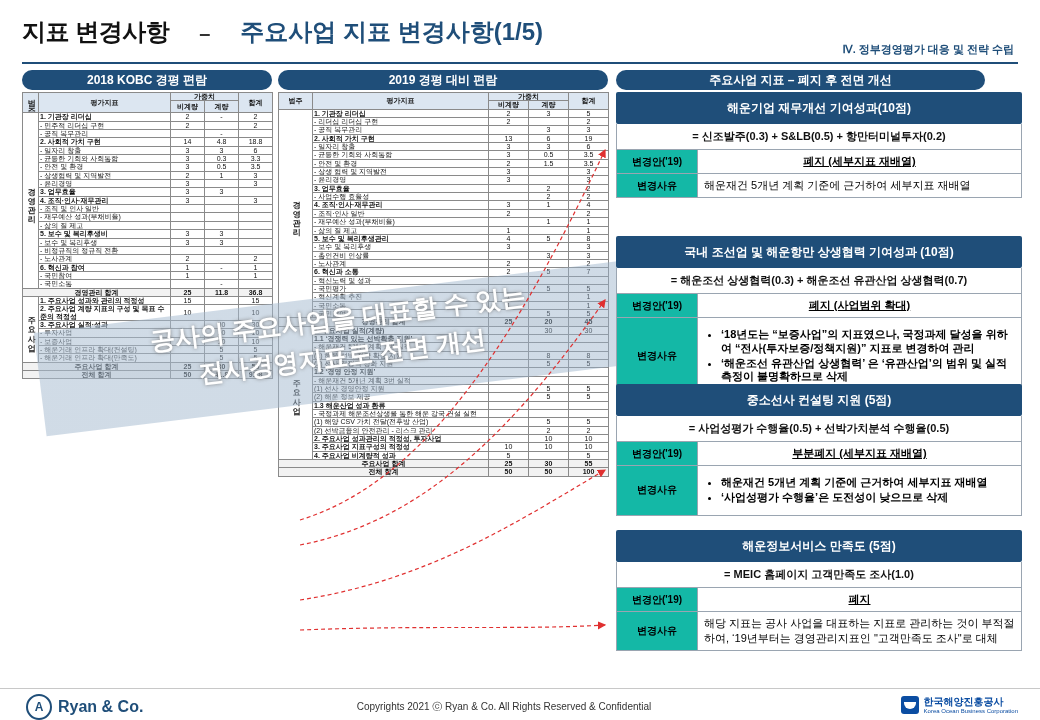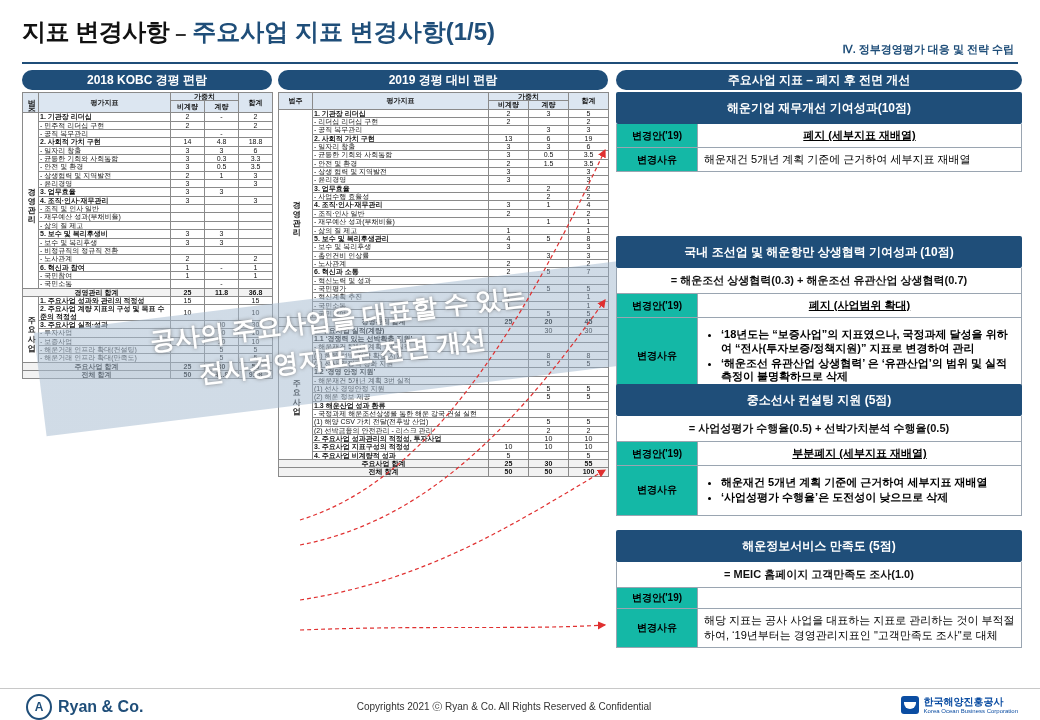--- a/index.html
+++ b/index.html
@@ -7,21 +7,21 @@
     width:1040px;height:720px;
     font-family:"Liberation Sans", sans-serif;
     background:#ffffff;
     position:relative;
     overflow:hidden;
     color:#000;
   }
   .slide{position:absolute;left:0;top:0;width:1040px;height:720px;background:#fff;}
 
   
-  .title-bar{position:absolute;left:22px;top:16px;display:flex;align-items:baseline;}
+  .title-bar{position:absolute;left:22px;top:16px;display:flex;align-items:baseline;gap:24px;}
   .title-main{font-size:24px;font-weight:bold;color:#111;letter-spacing:-0.5px;}
   .title-dash{font-size:20px;font-weight:bold;color:#333;margin:0 6px;}
   .title-sub{font-size:24px;font-weight:bold;color:#1F4E79;}
   .header-right{position:absolute;right:26px;top:42px;font-size:11px;font-weight:bold;color:#1F4E79;}
   .header-rule{position:absolute;left:22px;top:62px;width:996px;height:2px;background:#1F4E79;}
 
   
   .band{position:absolute;height:20px;background:#1F4E79;color:#fff;font-size:12px;font-weight:bold;
         display:flex;align-items:center;justify-content:center;border-radius:10px;}
 
@@ -88,21 +88,21 @@
   <div class="title-bar">
     <span class="title-main">지표 변경사항</span>
     <span class="title-dash">–</span>
     <span class="title-sub">주요사업 지표 변경사항(1/5)</span>
   </div>
   <div class="header-right">Ⅳ. 정부경영평가 대응 및 전략 수립</div>
   <div class="header-rule"></div>
 
   <div class="band" style="left:22px;top:70px;width:250px;">2018 KOBC 경평 편람</div>
   <div class="band" style="left:278px;top:70px;width:330px;">2019 경평 대비 편람</div>
-  <div class="band" style="left:616px;top:70px;width:406px;">주요사업 지표 – 폐지 후 전면 개선</div>
+  <div class="band" style="left:616px;top:70px;width:369px;">주요사업 지표 – 폐지 후 전면 개선</div>
 
   <div id="panel-2018">
     <table class="grid" style="width:250px;">
       <colgroup>
         <col style="width:16px">
           <col style="width:132px">
           <col style="width:34px">
         <col style="width:34px">
           <col style="width:34px">
       </colgroup>
@@ -607,20 +607,21 @@
 
   <div class="wm-band"></div>
   <div class="wm">
     <div>공사의 주요사업을 대표할 수 있는</div>
     <div>전사경영지표로 전면 개선</div>
   </div>
 
   <div id="cards-host">
       <div class="card" style="left: 616px; top: 92px;">
         <div class="card-title">해운기업 재무개선 기여성과(10점)</div>
+        <div class="card-eq">=  신조발주(0.3)  +  S&amp;LB(0.5)  +  항만터미널투자(0.2)</div>
         <div class="card-row">
           <div class="lab">변경안('19)</div>
           <div class="val center">폐지 (세부지표 재배열)</div>
         </div>
         <div class="card-row">
           <div class="lab">변경사유</div>
           <div class="val">해운재건 5개년 계획 기준에 근거하여 세부지표 재배열</div>
         </div>
       </div>
       <div class="card" style="left: 616px; top: 236px;">
@@ -655,20 +656,21 @@
               <li>‘사업성평가 수행율’은 도전성이 낮으므로 삭제</li>
             </ul>
           </div>
         </div>
       </div>
       <div class="card" style="left: 616px; top: 530px;">
         <div class="card-title">해운정보서비스 만족도 (5점)</div>
         <div class="card-eq">= MEIC 홈페이지 고객만족도 조사(1.0)</div>
         <div class="card-row">
           <div class="lab">변경안('19)</div>
+          <div class="val center">폐지</div>
         </div>
         <div class="card-row">
           <div class="lab">변경사유</div>
           <div class="val">해당 지표는 공사 사업을 대표하는 지표로 관리하는 것이 부적절하여, ‘19년부터는 경영관리지표인 "고객만족도 조사"로 대체</div>
         </div>
       </div>
     </div>
 
   <svg class="arrows">
     <defs>

